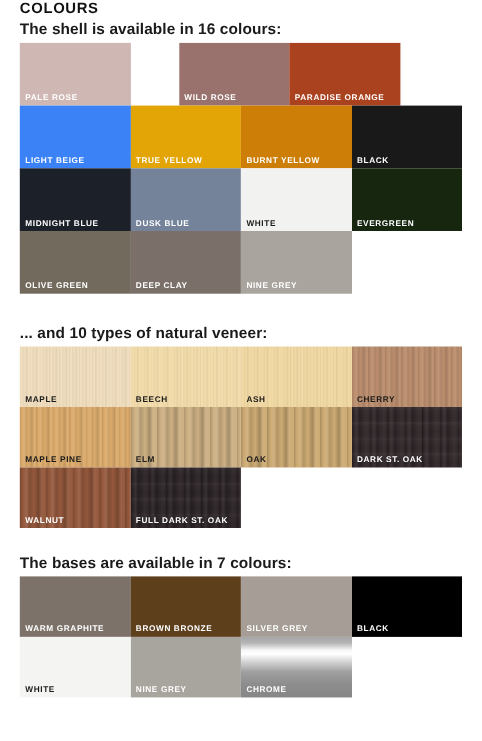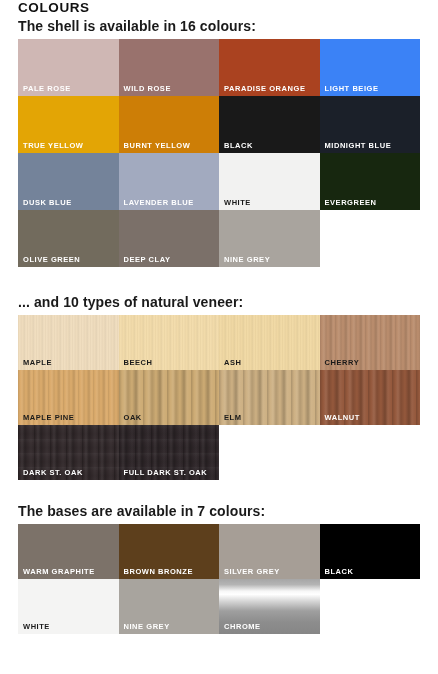--- a/index.html
+++ b/index.html
@@ -154,21 +154,21 @@
 <body>
 
 <div class="page">
 
   <h1 class="section-title">COLOURS</h1>
   <p class="section-sub">The shell is available in 16 colours:</p>
   <div class="grid grid-shell" id="grid-shell">
       <div class="swatch" style="background: rgb(207, 183, 180);">
         <span class="label light">PALE ROSE</span>
       </div>
-      <div class="swatch" style="background: rgb(153, 114, 109);">
+      <div class="swatch" style="background: rgb(153, 114, 109); margin-left: 44px;">
         <span class="label light">WILD ROSE</span>
       </div>
       <div class="swatch" style="background: rgb(170, 66, 32);">
         <span class="label light">PARADISE ORANGE</span>
       </div>
       <div class="swatch" style="background: #3b82f6;">
         <span class="label light">LIGHT BEIGE</span>
       </div>
       <div class="swatch" style="background: rgb(227, 165, 5);">
         <span class="label light">TRUE YELLOW</span>
@@ -177,23 +177,20 @@
         <span class="label light">BURNT YELLOW</span>
       </div>
       <div class="swatch" style="background: rgb(25, 25, 25);">
         <span class="label light">BLACK</span>
       </div>
       <div class="swatch" style="background: rgb(27, 32, 41);">
         <span class="label light">MIDNIGHT BLUE</span>
       </div>
       <div class="swatch" style="background: rgb(116, 131, 154);">
         <span class="label light">DUSK BLUE</span>
-      </div>
-      <div class="swatch" style="background: rgb(162, 170, 191);">
-        <span class="label light">LAVENDER BLUE</span>
       </div>
       <div class="swatch" style="background: rgb(242, 242, 241);">
         <span class="label dark">WHITE</span>
       </div>
       <div class="swatch" style="background: rgb(23, 39, 15);">
         <span class="label light">EVERGREEN</span>
       </div>
       <div class="swatch" style="background: rgb(114, 107, 93);">
         <span class="label light">OLIVE GREEN</span>
       </div>
@@ -222,35 +219,35 @@
         <span class="label dark">ASH</span>
       </div>
       <div class="swatch" style="background: rgb(187, 142, 110);">
         <div class="grain med"></div>
         <span class="label dark">CHERRY</span>
       </div>
       <div class="swatch" style="background: rgb(219, 171, 108);">
         <div class="grain med"></div>
         <span class="label dark">MAPLE PINE</span>
       </div>
+      <div class="swatch" style="background: rgb(205, 176, 131);">
+        <div class="grain coarse"></div>
+        <span class="label dark">ELM</span>
+      </div>
       <div class="swatch" style="background: rgb(205, 171, 116);">
         <div class="grain coarse"></div>
         <span class="label dark">OAK</span>
       </div>
-      <div class="swatch" style="background: rgb(205, 176, 131);">
-        <div class="grain coarse"></div>
-        <span class="label dark">ELM</span>
+      <div class="swatch" style="background: rgb(51, 42, 44);">
+        <div class="grain dark"></div>
+        <span class="label light">DARK ST. OAK</span>
       </div>
       <div class="swatch" style="background: rgb(148, 88, 60);">
         <div class="grain coarse"></div>
         <span class="label light">WALNUT</span>
-      </div>
-      <div class="swatch" style="background: rgb(51, 42, 44);">
-        <div class="grain dark"></div>
-        <span class="label light">DARK ST. OAK</span>
       </div>
       <div class="swatch" style="background: rgb(46, 38, 41);">
         <div class="grain dark"></div>
         <span class="label light">FULL DARK ST. OAK</span>
       </div>
     </div>
 
   <div class="spacer-md"></div>
 
   <p class="section-sub">The bases are available in 7 colours:</p>

